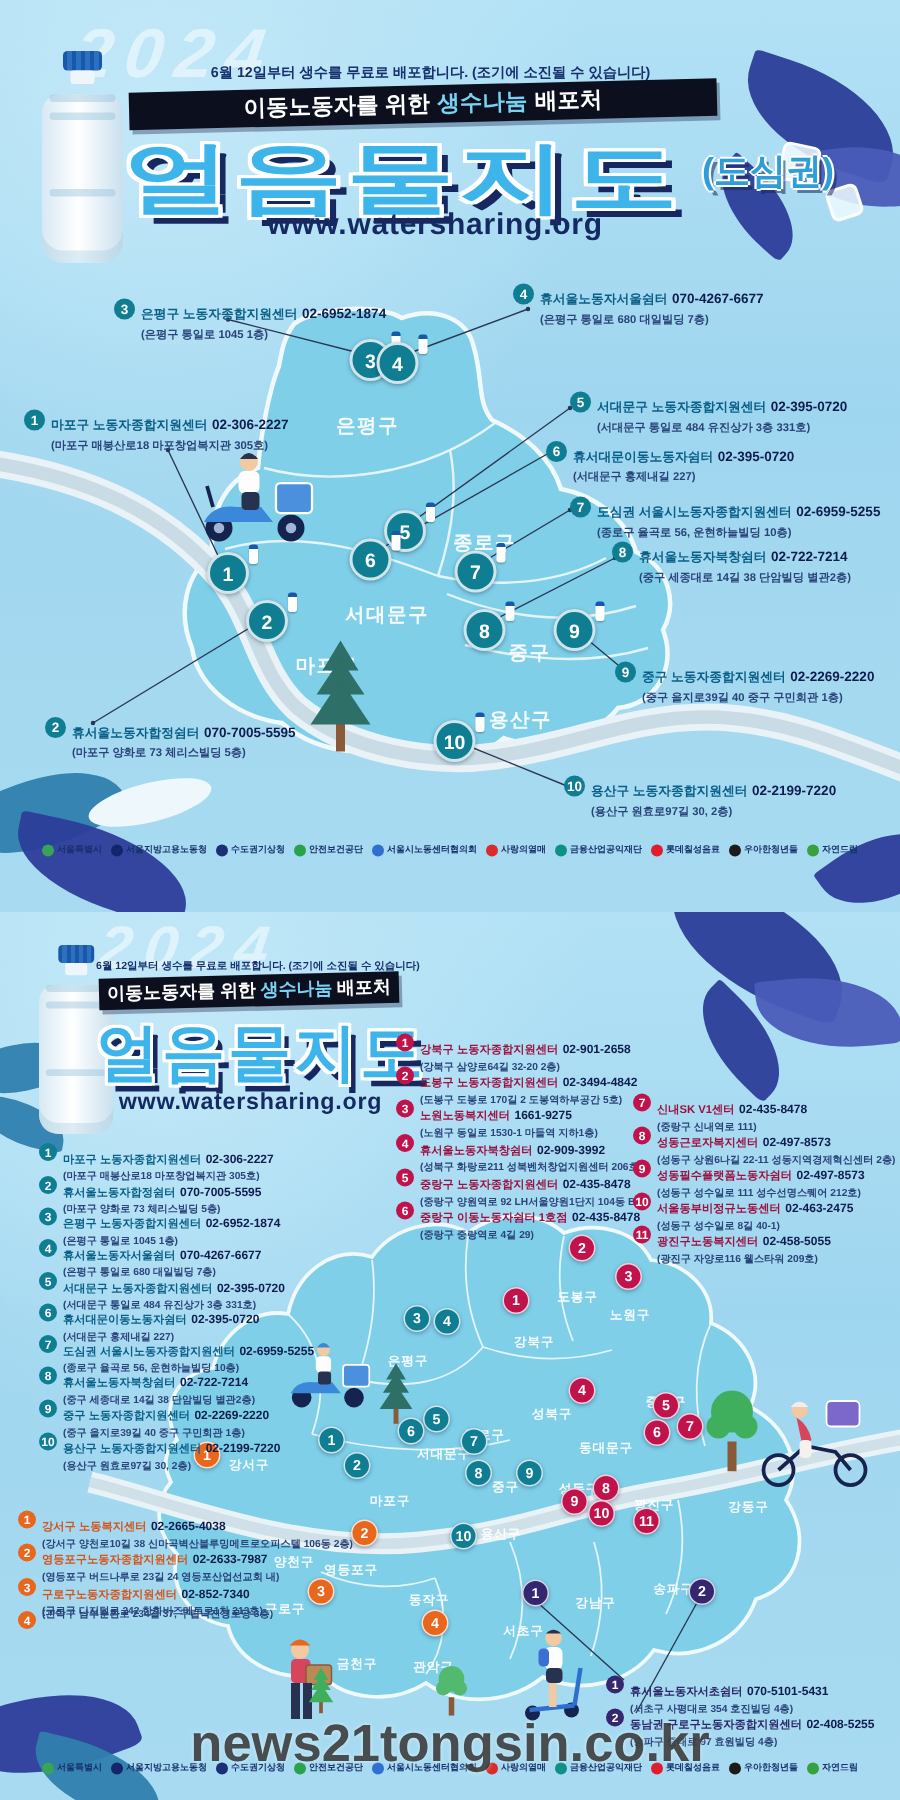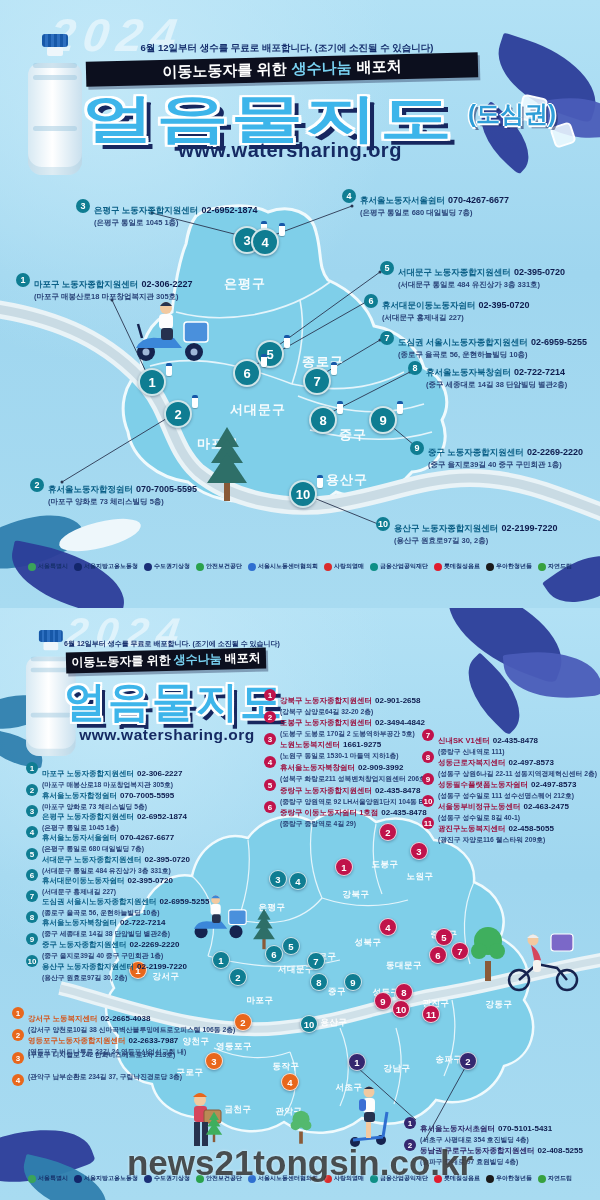--- a/index.html
+++ b/index.html
@@ -675,20 +675,21 @@
   <div class="loc t-orange" style="left:12px;top:420px;">
       <span class="bullet">2</span>
       <div class="txt">
         <div><span class="name">영등포구노동자종합지원센터</span><span class="phone">02-2633-7987</span></div>
         <div class="addr">(영등포구 버드나루로 23길 24 영등포산업선교회 내)</div>
       </div>
     </div>
   <div class="loc t-orange" style="left:12px;top:443px;">
       <span class="bullet">3</span>
       <div class="txt">
+        <div><span class="name">구로구노동자종합지원센터</span><span class="phone">02-852-7340</span></div>
         <div class="addr">(구로구 디지털로 242 한화비즈메트로1차 213호)</div>
       </div>
     </div>
   <div class="loc t-orange" style="left:12px;top:465px;">
       <span class="bullet">4</span>
       <div class="txt">
         <div class="addr">(관악구 남부순환로 234길 37, 구립낙진경로당 3층)</div>
       </div>
     </div>
 

